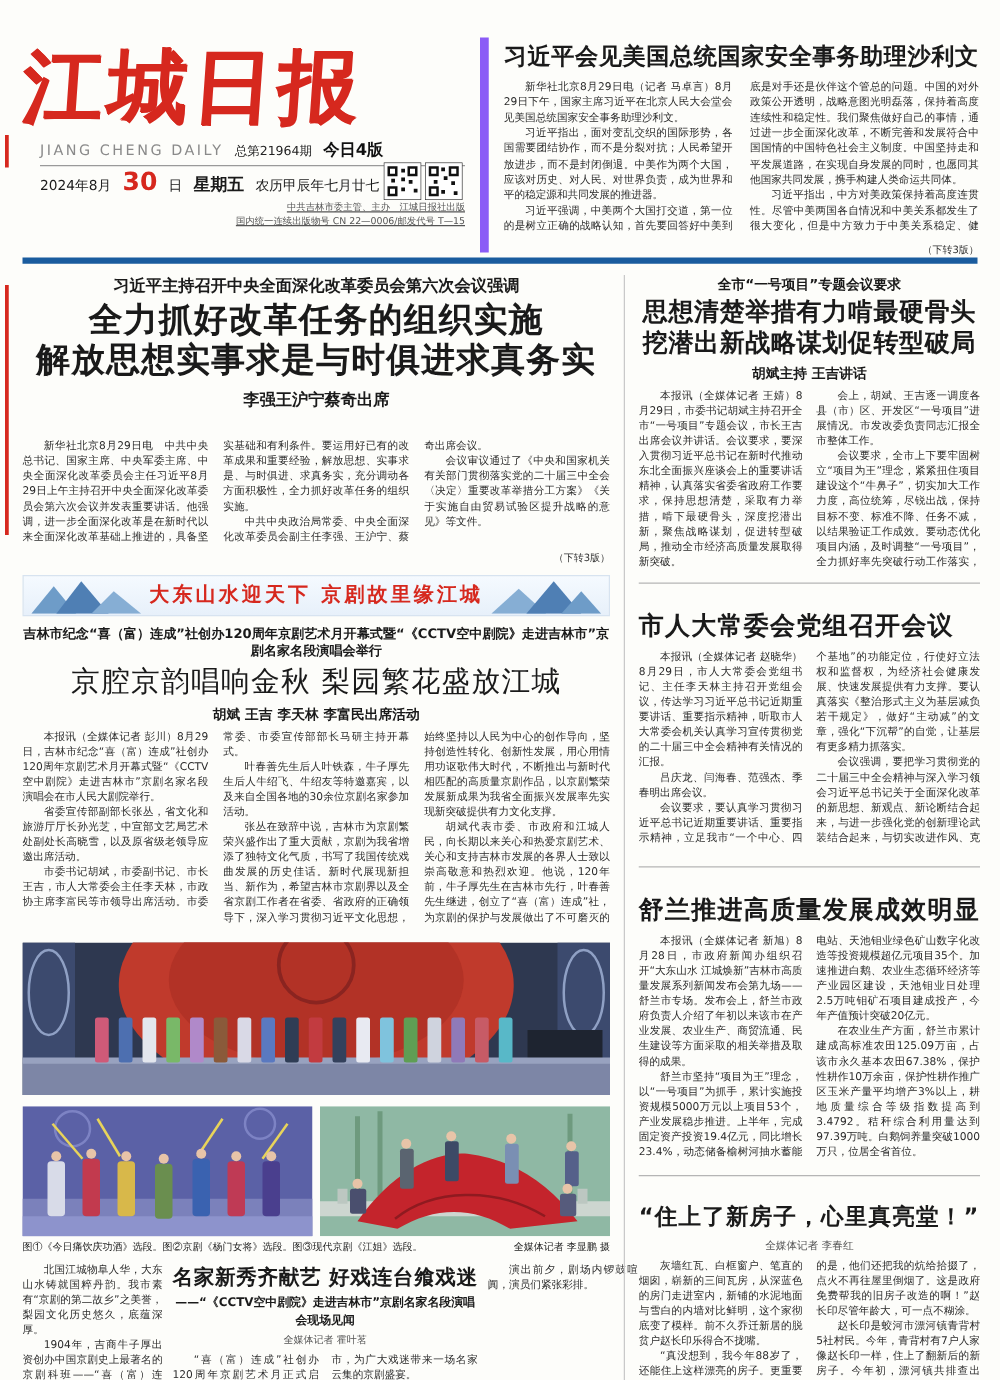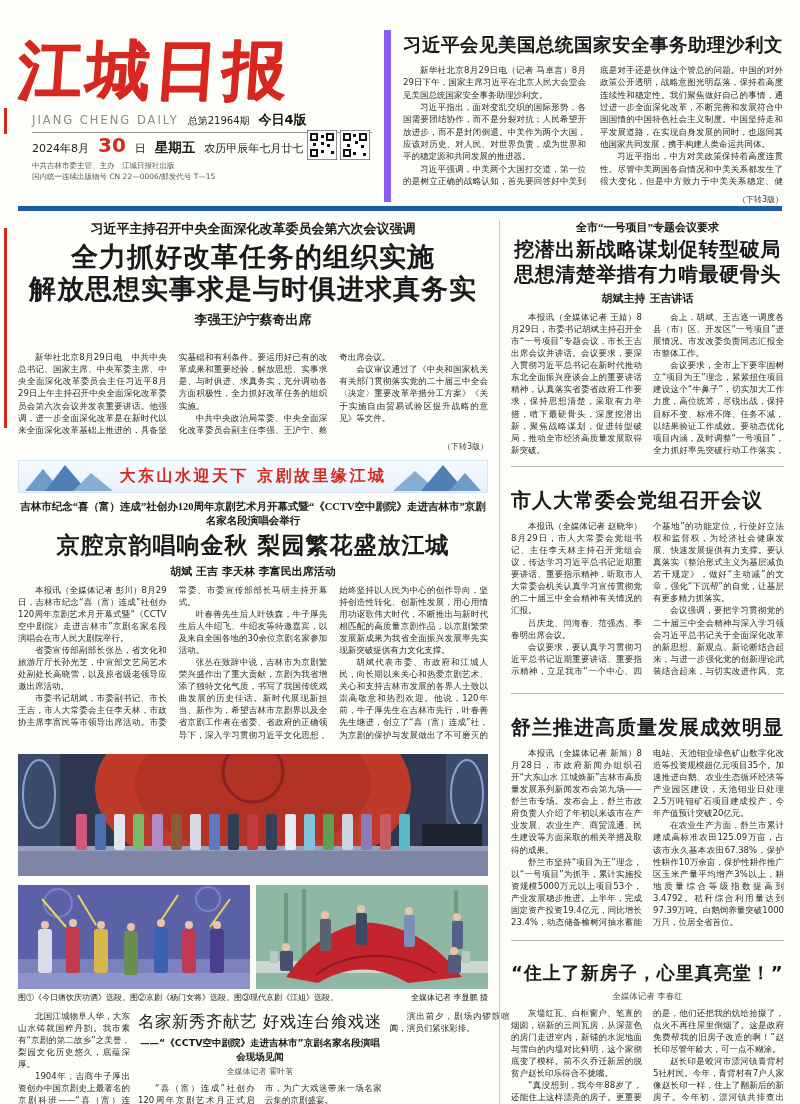--- a/index.html
+++ b/index.html
@@ -17,67 +17,67 @@
            text-shadow:1px 1px 0 #d6281e; white-space:nowrap; }
   .mast-meta { margin-top:8px; width:340px; margin-left:14px; }
   .meta-row { display:flex; align-items:baseline; gap:9px; }
   .meta-row1 { border-bottom:1px solid #9a9a9a; padding-bottom:3px; }
   .mast-en { color:#8a8a8a; letter-spacing:2px; font-size:11.5px; }
   .mast-issue { font-size:10px; color:#222; }
   .mast-edition { font-size:13px; font-weight:bold; color:#111; }
   .meta-row2 { padding:2px 0 3px; font-size:11px; }
   .mast-day { font-size:20px; font-weight:bold; color:#d6281e; line-height:1; }
   .mast-weekday { font-size:13.5px; font-weight:bold; }
-  .meta-small { font-size:7.5px; color:#555; text-align:left; line-height:1.5; }
+  .meta-small { font-size:7.5px; color:#555; text-align:right; line-height:1.5;text-decoration:underline; }
   .qr-wrap { position:absolute; right:2px; top:100px; display:flex; gap:3px; }
   .qr-wrap svg { display:block; }
 
   .top-art { flex:1; margin-left:12px; padding-left:12px; border-left:7px solid #8b5cf6; padding-top:2px; }
   .top-art-title { font-size:18.5px; font-weight:900; letter-spacing:0.5px; margin-bottom:7px; white-space:nowrap; }
   .cols { text-align:justify; color:#2b2b2b; }
   .cols p { text-indent:2em; margin:0; }
   .top-art-body { column-count:2; column-gap:14px; font-size:8.5px; line-height:1.45; height:128px; overflow:hidden; }
   .jump { text-align:right; font-size:8px; color:#333; margin-top:2px; }
 
   .blue-rule { height:5px; background:#1a5c9e; margin-top:4px; }
 
   
   .main-grid { display:flex; margin-top:9px; }
   .col-left { width:470px; }
   .col-right { flex:1; margin-left:11px; padding-left:11px; border-left:1px solid #c9c9c9; }
 
   
-  .kicker { text-align:center; font-weight:bold;font-family:Liberation Serif, serif; }
+  .kicker { text-align:center; font-weight:bold; }
   .lead-kicker { font-size:13px; margin-bottom:3px; }
   .lead-h { text-align:center; font-size:27px; font-weight:900; line-height:1.2; letter-spacing:1px; white-space:nowrap; }
   .lead-byline { text-align:center; font-size:13px; font-weight:bold; margin:5px 0 22px; }
   .lead-body { column-count:3; column-gap:12px; font-size:8.5px; line-height:1.44; height:88px; overflow:hidden; }
 
   
   .banner-strip { position:relative; margin:8px 0 7px; height:33px; display:flex; align-items:center; justify-content:center;
                   background:linear-gradient(180deg,#f5faff,#e7f0fa); border:1px solid #d7e3f0; overflow:hidden; }
   .banner-strip svg { position:absolute; top:2px; }
   .banner-text { font-size:16px; font-weight:900; color:#d6281e; letter-spacing:2.5px; z-index:1; }
 
   
   .opera-kicker { font-size:10.5px; margin-bottom:2px; }
-  .opera-title { text-align:center; font-size:23px; font-weight:700; letter-spacing:1px; margin:2px 0 3px; }
+  .opera-title { text-align:center; font-size:23px; font-weight:400; letter-spacing:1px; margin:2px 0 3px; }
   .opera-byline { text-align:center; font-size:11px; font-weight:bold; margin-bottom:5px; }
   .opera-body { column-count:3; column-gap:12px; font-size:8.5px; line-height:1.42; height:164px; overflow:hidden; }
 
   
   .photo-large { margin-top:6px; }
   .photo-row { display:flex; gap:6px; margin-top:5px; }
   .caption-row { display:flex; justify-content:space-between; margin-top:3px; font-size:8px; color:#222;
                  font-family:"DejaVu Serif","Liberation Serif",serif; }
 
   
   .review { display:grid; grid-template-columns:112px 1fr 120px; gap:8px; margin-top:7px; font-size:8.5px; line-height:1.42; }
   .review-side { height:126px; overflow:hidden; }
-  .review-title { text-align:center; font-size:16.5px; font-weight:400; letter-spacing:0.5px; white-space:nowrap; }
+  .review-title { text-align:center; font-size:16.5px; font-weight:700; letter-spacing:0.5px; white-space:nowrap; }
   .review-sub { text-align:center; font-size:9.5px; font-weight:bold; margin-top:3px; }
   .review-byline { text-align:center; font-size:8px; color:#555; margin:3px 0 4px; font-family:"DejaVu Serif",serif; }
   .review-mid-body { column-count:2; column-gap:10px; height:52px; overflow:hidden; }
 
   
   .sep { border-top:1px solid #b5b5b5; margin:7px 0 6px; }
   .side-kicker { font-size:11px; margin-bottom:2px; }
   .side-h { text-align:center; font-size:20px; font-weight:900; line-height:1.25; letter-spacing:0.5px; white-space:nowrap; }
   .side-byline { text-align:center; font-size:11px; font-weight:bold; margin:4px 0 5px; }
   .side-body { column-count:2; column-gap:11px; font-size:8.5px; line-height:1.42; overflow:hidden; }
@@ -322,22 +322,22 @@
             </div>
 
         </div>
       </article>
     </div>
 
     <div class="col-right">
 
       <article>
         <div class="kicker side-kicker">全市“一号项目”专题会议要求</div>
+        <h2 class="side-h">思想清楚举措有力啃最硬骨头</h2>
         <h2 class="side-h">挖潜出新战略谋划促转型破局</h2>
-        <h2 class="side-h">思想清楚举措有力啃最硬骨头</h2>
         <div class="side-byline">胡斌主持 王吉讲话</div>
         <div class="cols side-body h-project">
             <p>本报讯（全媒体记者 王婧）8月29日，市委书记胡斌主持召开全市“一号项目”专题会议，市长王吉出席会议并讲话。会议要求，要深入贯彻习近平总书记在新时代推动东北全面振兴座谈会上的重要讲话精神，认真落实省委省政府工作要求，保持思想清楚，采取有力举措，啃下最硬骨头，深度挖潜出新，聚焦战略谋划，促进转型破局，推动全市经济高质量发展取得新突破。</p>
             <p>会上，胡斌、王吉逐一调度各县（市）区、开发区“一号项目”进展情况。市发改委负责同志汇报全市整体工作。</p>
             <p>会议要求，全市上下要牢固树立“项目为王”理念，紧紧扭住项目建设这个“牛鼻子”，切实加大工作力度，高位统筹，尽锐出战，保持目标不变、标准不降、任务不减，以结果验证工作成效。要动态优化项目内涵，及时调整“一号项目”，全力抓好率先突破行动工作落实，聚焦重点任务，建立有效调度推进机制，坚决实现三季度和全年发展预期目标。</p>
           </div>
       </article>
 
       <div class="sep"></div>
 

